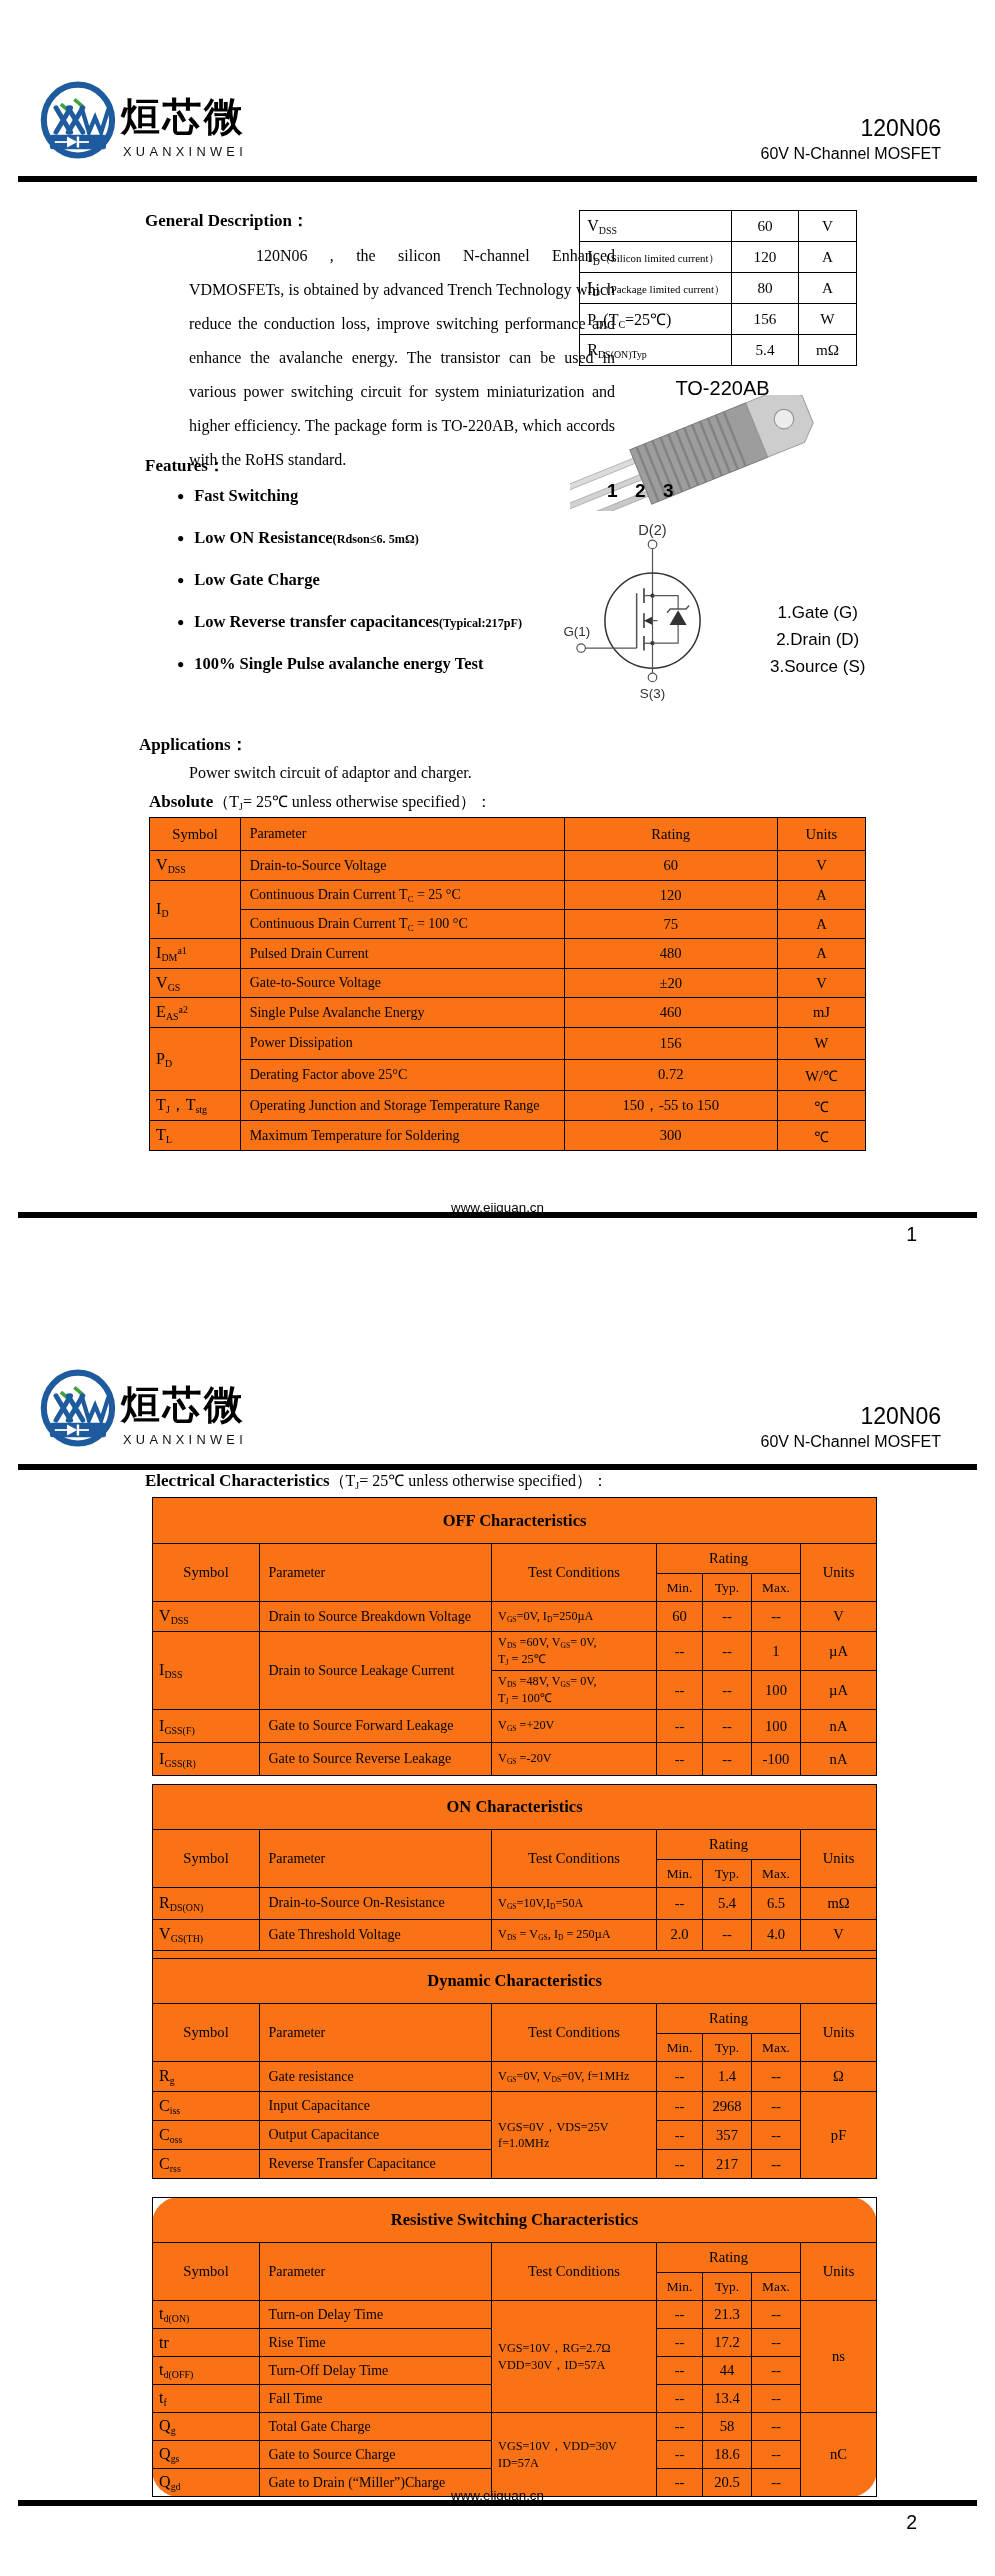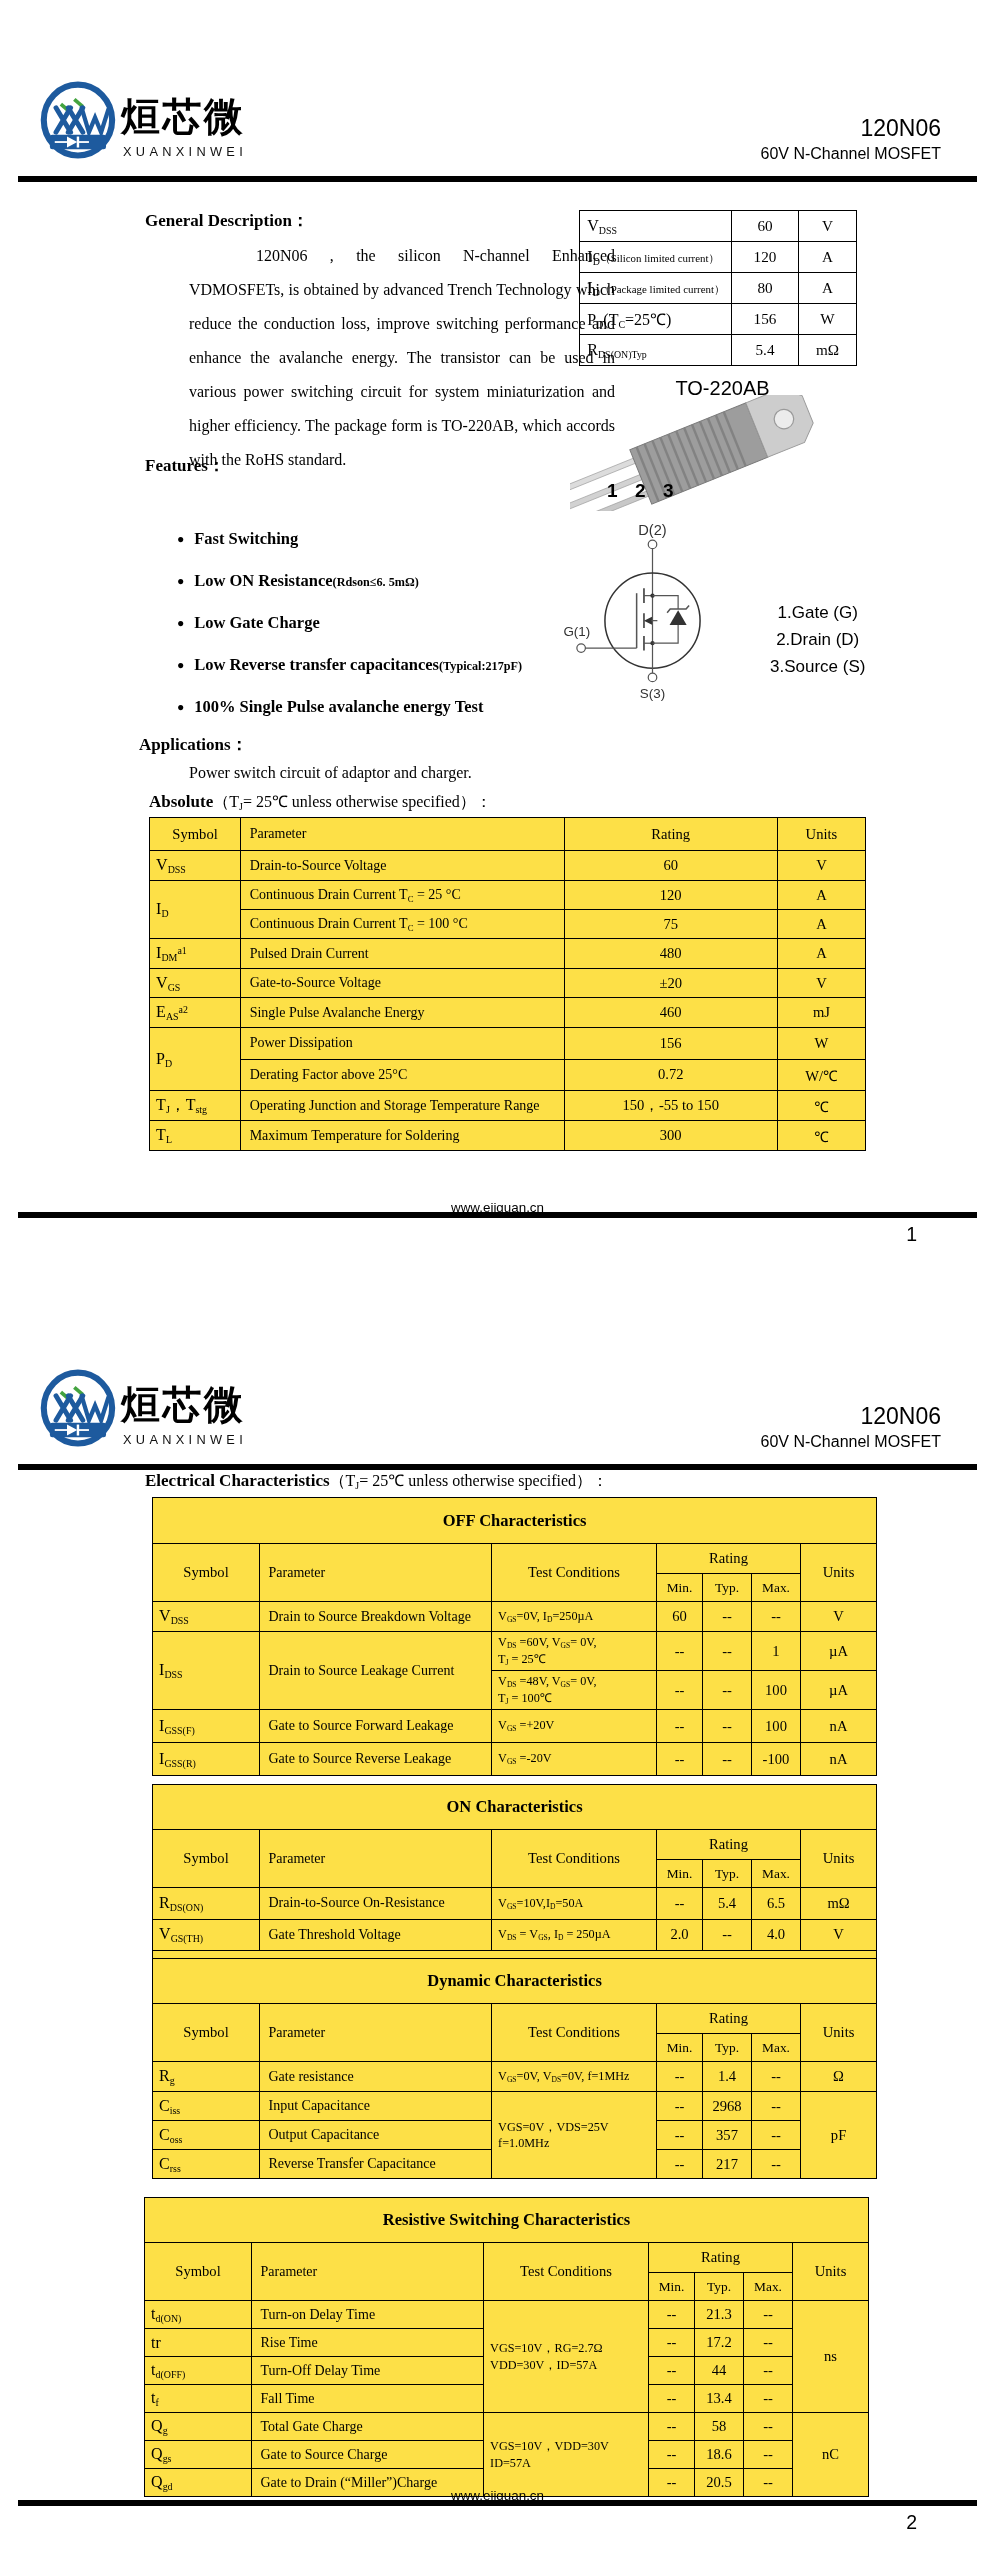--- a/index.html
+++ b/index.html
@@ -16,21 +16,21 @@
   .hdr-rule{position:absolute;left:18.3px;right:18.3px;top:176px;height:5.5px;background:#000;}
 
   
   .ftr-rule{position:absolute;left:18.3px;right:18.3px;top:1212px;height:5.5px;background:#000;}
   .site{position:absolute;top:1200px;left:0;width:100%;text-align:center;font-size:13.4px;font-family:"Liberation Sans",sans-serif;}
   .pageno{position:absolute;top:1223px;right:78px;font-size:19.5px;font-family:"Liberation Sans",sans-serif;}
 
   
   .h-sec{position:absolute;font-size:17px;font-weight:bold;}
   .gd-text{position:absolute;left:145px;top:239px;width:426px;font-size:16px;line-height:34px;text-align:justify;text-indent:67px;margin-left:44px;}
-  .feat-list{position:absolute;left:177px;top:529px;width:439px;}
+  .feat-list{position:absolute;left:177px;top:486px;width:439px;}
   .feat-item{margin-bottom:22px;font-size:16.5px;font-weight:bold;white-space:nowrap;}
   .feat-item .bullet{font-size:12.2px;margin-right:9.8px;vertical-align:1.2px;}
   .fnote{font-size:12.2px;font-weight:bold;}
   .apps-text{position:absolute;left:189px;top:764px;width:549px;font-size:16px;}
   .abs-head{position:absolute;left:149px;top:790px;font-size:16px;}
   .abs-head b{font-size:17px;}
 
   sub{font-size:0.62em;vertical-align:-0.3em;}
   sup{font-size:0.62em;vertical-align:0.45em;}
   .note{font-size:0.68em;}
@@ -40,21 +40,21 @@
   .qt td{border:1.2px solid #000;height:28px;overflow:hidden;}
   .qt .sym{text-align:left;padding-left:7.3px;font-size:16px;}
   .qt .c{text-align:center;}
 
   
   .pkg-title{position:absolute;left:579px;top:377px;width:287px;text-align:center;font-size:20px;font-family:"Liberation Sans",sans-serif;}
   .pins{position:absolute;left:607px;top:480px;font-size:19px;font-weight:bold;font-family:"Liberation Sans",sans-serif;letter-spacing:6.1px;}
   .legend{position:absolute;left:770px;top:599px;font-size:17px;font-family:"Liberation Sans",sans-serif;line-height:27px;text-align:center;}
 
   
-  .et{position:absolute;border-collapse:collapse;table-layout:fixed;border:1.8px solid #000;font-size:14.6px;background:#fde047;}
+  .et{position:absolute;border-collapse:collapse;table-layout:fixed;border:1.8px solid #000;font-size:14.6px;background:#f97316;}
   .et td,.et th{border:1.2px solid #000;font-weight:normal;overflow:hidden;padding:0 3.7px;}
   .et .sym{text-align:left;padding-left:6.1px;font-size:16px;}
   .et .par{text-align:left;padding-left:8.5px;font-size:14px;}
   .et .cond{text-align:left;padding-left:6.1px;font-size:12.2px;line-height:1.35;white-space:pre-line;}
   .et .c{text-align:center;}
   .et .ttl td{font-weight:bold;font-size:16.5px;text-align:center;padding:6.1px 8.5px;}
   .et th{font-size:14.6px;}
   .et .mtm th{font-size:13.4px;}
   .h48 td,.h48 th{height:29px;} .h46 td{height:28px;} .h50 td{height:30.5px;margin-top:13px;}
   .h52 td,.h52 th{height:32px;} .h44 td,.h44 th{height:27px;} .h54 td{height:33px;}
@@ -494,21 +494,21 @@
     <tr class="h46">
       <td class="sym"><span>C</span><sub>rss</sub></td>
       <td class="par">Reverse Transfer Capacitance</td>
       <td class="c">--</td>
       <td class="c">217</td>
       <td class="c">--</td>
     </tr>
   </tbody>
     </table>
 
-  <table class="et" style="left:144px;top:909px;width:723px;">
+  <table class="et" style="left:152px;top:909px;width:723px;border-radius:27px;">
     <colgroup>
         <col style="width:107px">
         <col style="width:232px">
         <col style="width:165px">
         <col style="width:46px">
         <col style="width:49px">
         <col style="width:49px">
         <col style="width:76px">
       </colgroup>
     <tbody>

